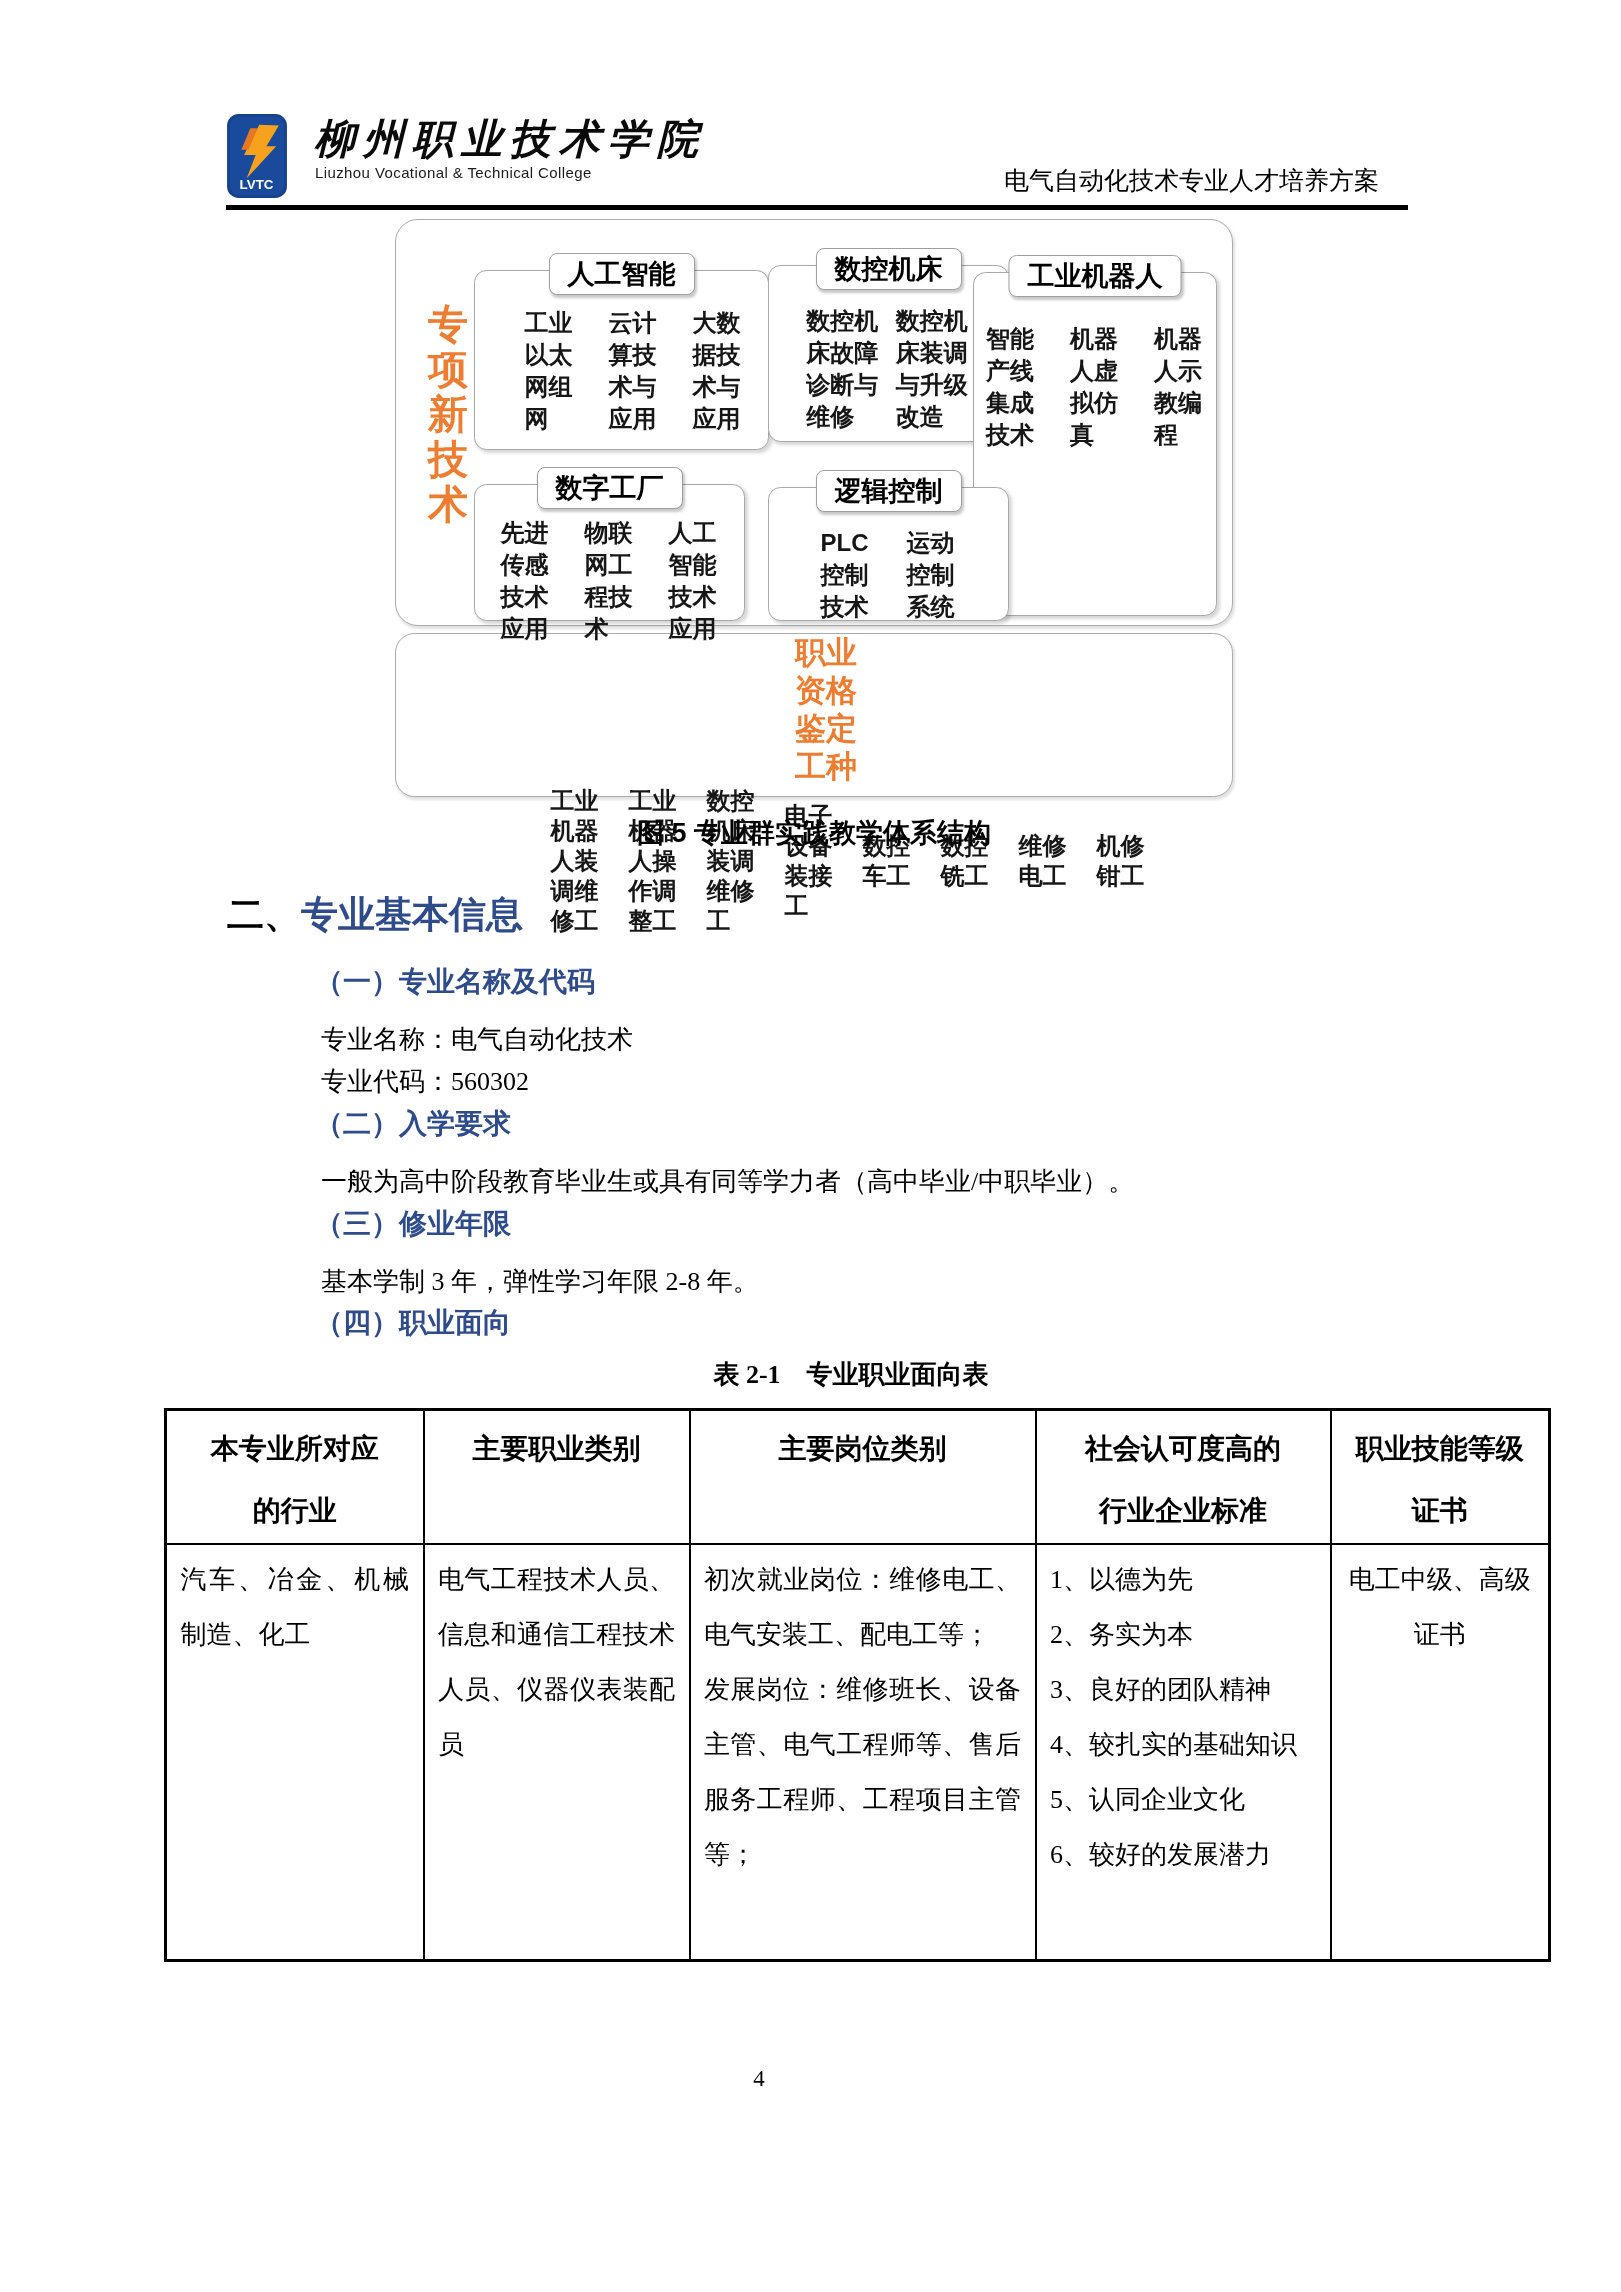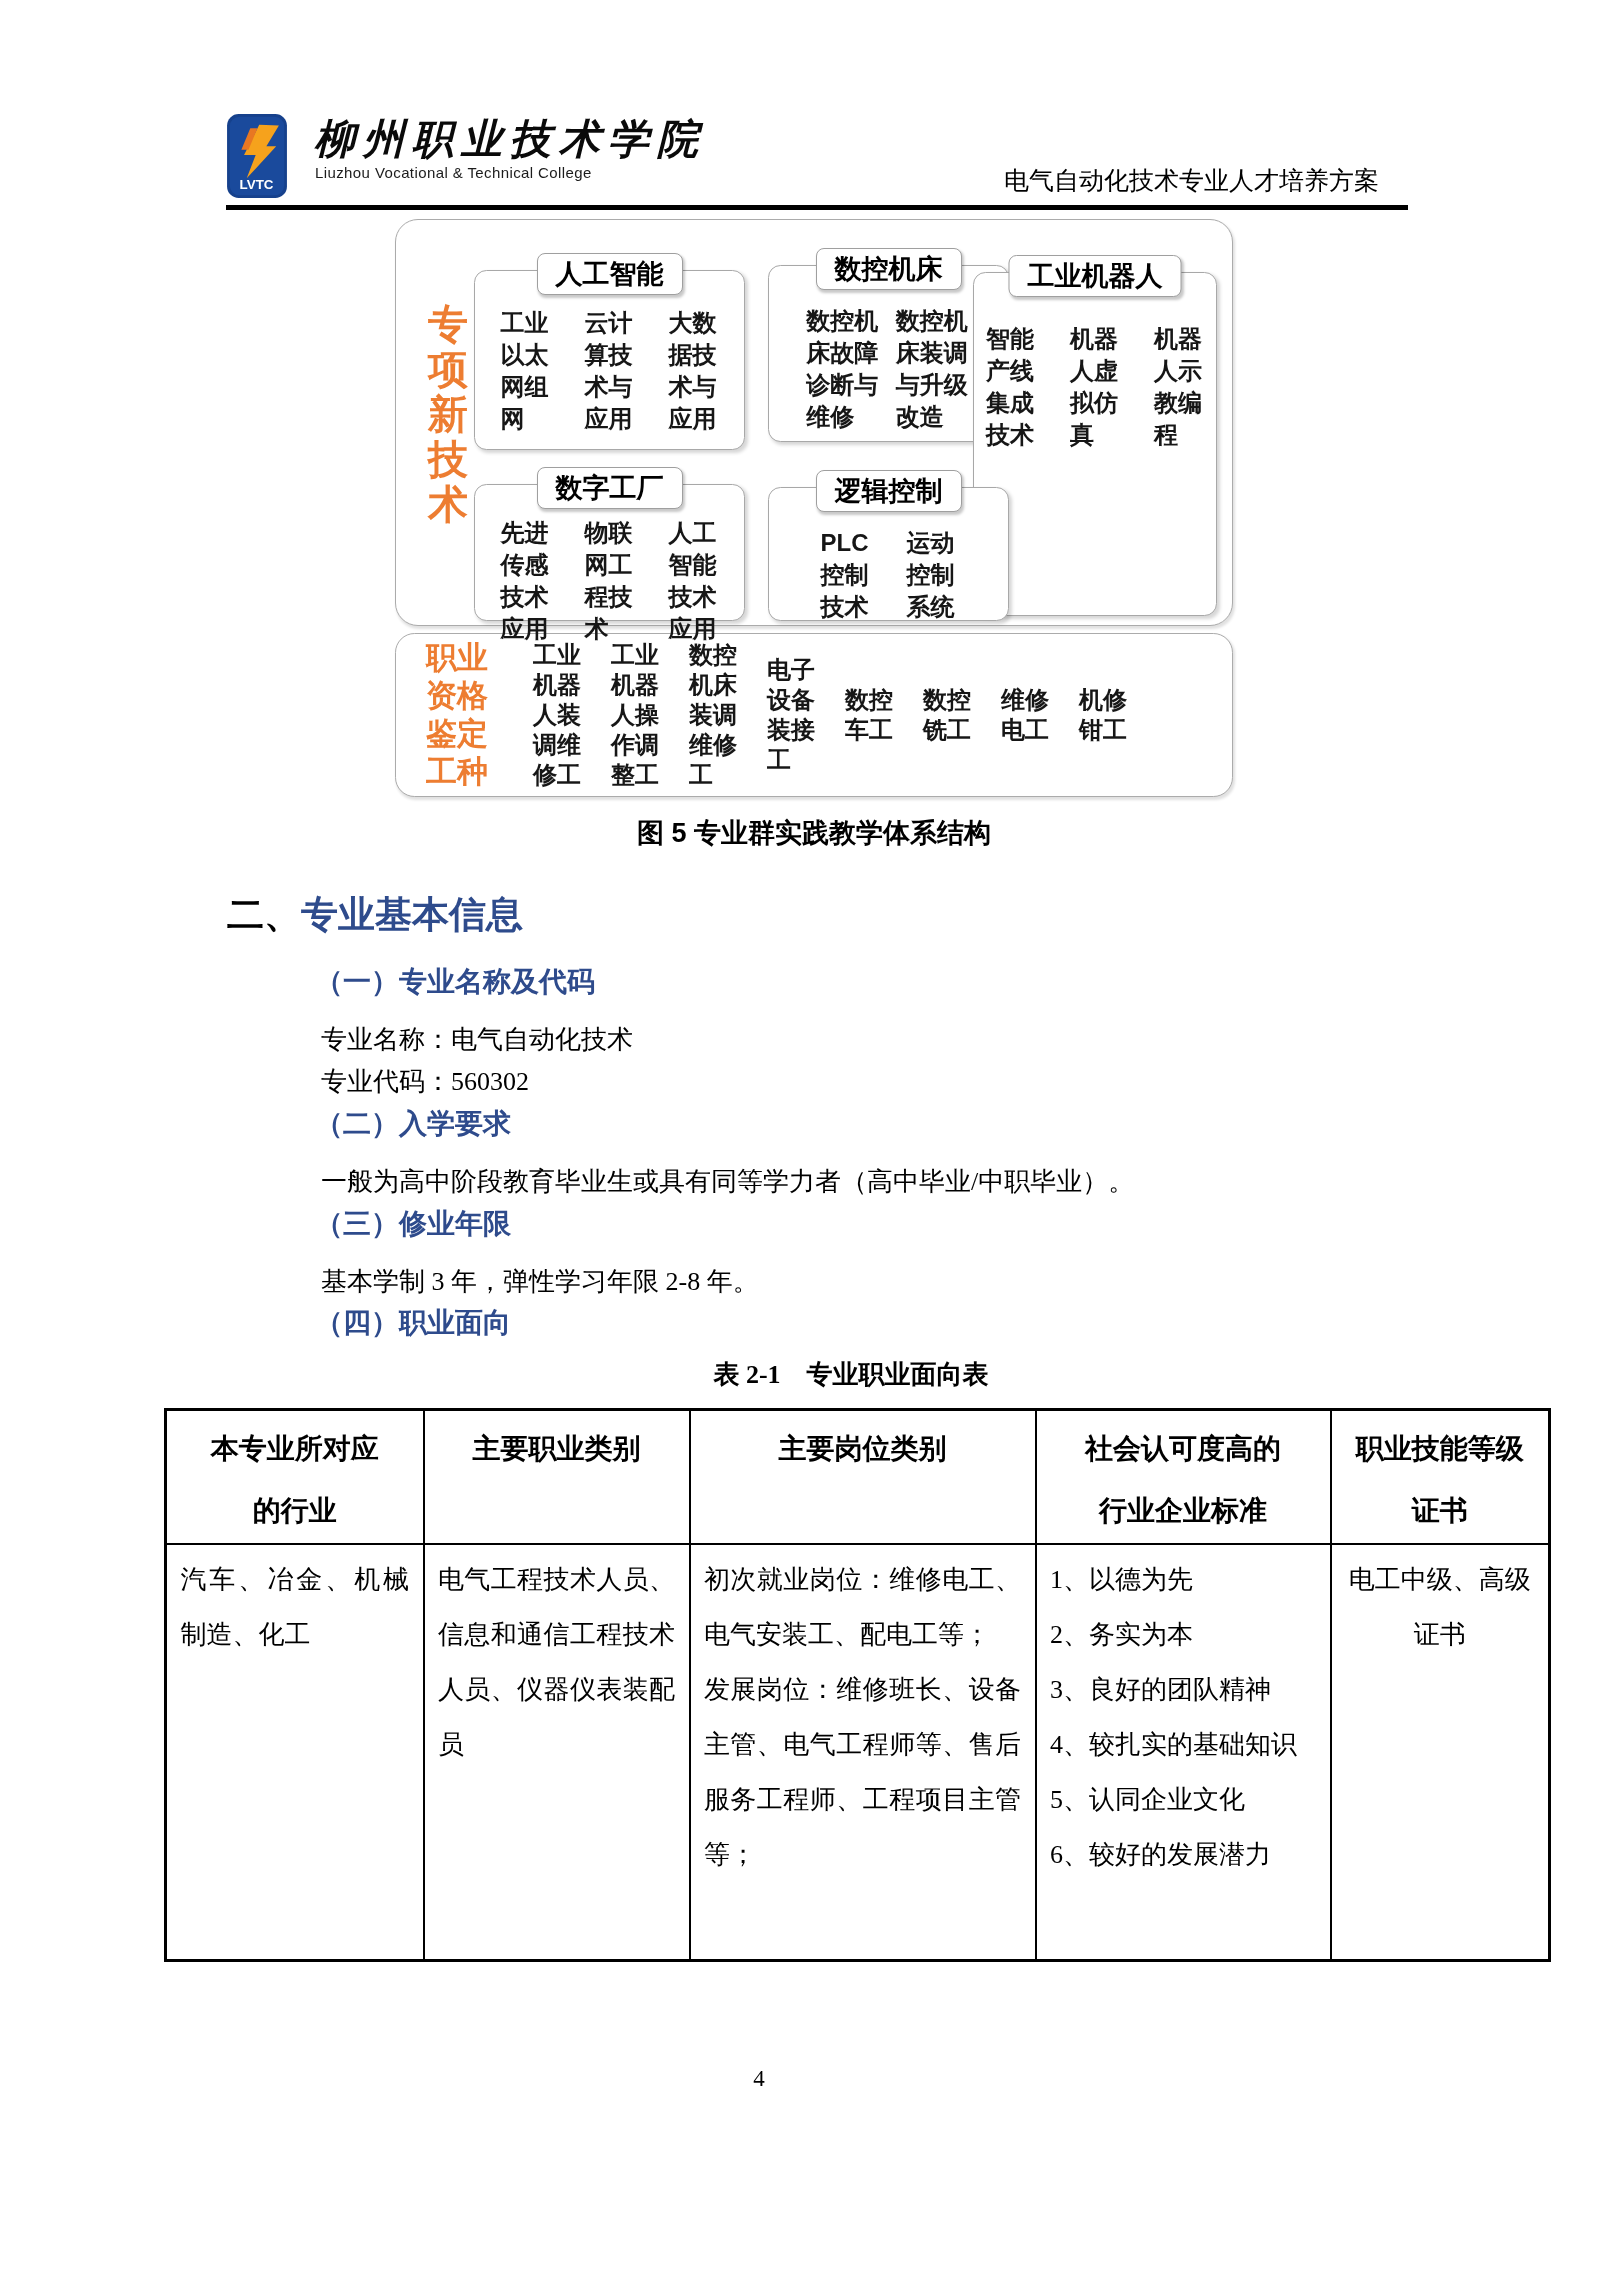--- a/index.html
+++ b/index.html
@@ -20,41 +20,41 @@
   .content{position:absolute;left:156px;top:219px;width:1390px;}
 
   
   .figwrap{margin-left:239px;width:838px;font-family:"Liberation Sans","DejaVu Sans",sans-serif;}
   .fig-top{position:relative;height:405px;border:1.8px solid #ababab;border-radius:23px;
            box-shadow:1.8px 2.7px 2.7px rgba(0,0,0,.12);background:#fff;}
   .vlabel{position:absolute;left:32px;top:82px;width:39px;font-size:40px;font-weight:bold;
           line-height:45px;text-align:center;word-break:break-all;}
   .sbox{position:absolute;background:#fff;border:1.8px solid #a8a8a8;border-radius:12.5px;
         box-shadow:2.7px 2.7px 3.6px rgba(0,0,0,.16);}
-  .sbox-ai{left:78px;top:50px;width:269px;height:178px;}
+  .sbox-ai{left:78px;top:50px;width:269px;height:178px;padding-left:24px;}
   .sbox-cnc{left:372px;top:45px;width:239px;height:175px;}
   .sbox-robot{left:577px;top:52px;width:242px;height:342px;}
   .sbox-factory{left:78px;top:264px;width:269px;height:135px;}
   .sbox-logic{left:372px;top:267px;width:239px;height:132px;}
   .stab{position:absolute;top:-18px;left:50%;transform:translateX(-50%);background:#fff;
         border:1.8px solid #9f9f9f;border-radius:8px;padding:1.8px 18px;font-size:27px;font-weight:bold;
         white-space:nowrap;box-shadow:1.8px 2.7px 2.7px rgba(0,0,0,.22);}
   .sitems{display:flex;justify-content:center;gap:34px;padding-top:36px;
           font-size:24px;font-weight:bold;line-height:32px;color:#161616;}
   .sbox-cnc .sitems{gap:14.3px;padding-top:39px;}
   .sbox-factory .sitems{padding-top:32px;align-items:center;}
   .sbox-logic .sitems{gap:36px;padding-top:39px;}
   .sbox-robot .r1{padding-top:41px;}
   .sbox-robot .r2{padding-top:50px;}
   .w2{width:50px;word-break:break-all;}
   .w3{width:75px;word-break:break-all;}
 
   .fig-bottom{margin-top:7.1px;height:164px;border:1.8px solid #ababab;border-radius:19.6px;
               box-shadow:1.8px 2.7px 2.7px rgba(0,0,0,.12);background:#fff;display:flex;align-items:center;
-              padding-left:30px;box-sizing:border-box;}
+              padding-left:30px;box-sizing:border-box;flex-direction:column;}
   .fb-label{width:68px;font-size:31px;font-weight:bold;line-height:38px;word-break:break-all;}
   .fb-items{display:flex;gap:28px;margin-left:39px;font-size:24px;font-weight:bold;
             line-height:30px;align-items:center;color:#161616;}
   .fb-items .w2{width:50px;}
   .fig-caption{margin-top:18px;text-align:center;font-size:27px;font-weight:bold;color:#000;}
 
   
   .h1{margin:39px 0 0 71px;font-family:"Liberation Sans","DejaVu Sans",sans-serif;
       font-size:37px;font-weight:bold;}
   .h2{margin:23px 0 0 159px;font-family:"Liberation Sans","DejaVu Sans",sans-serif;

